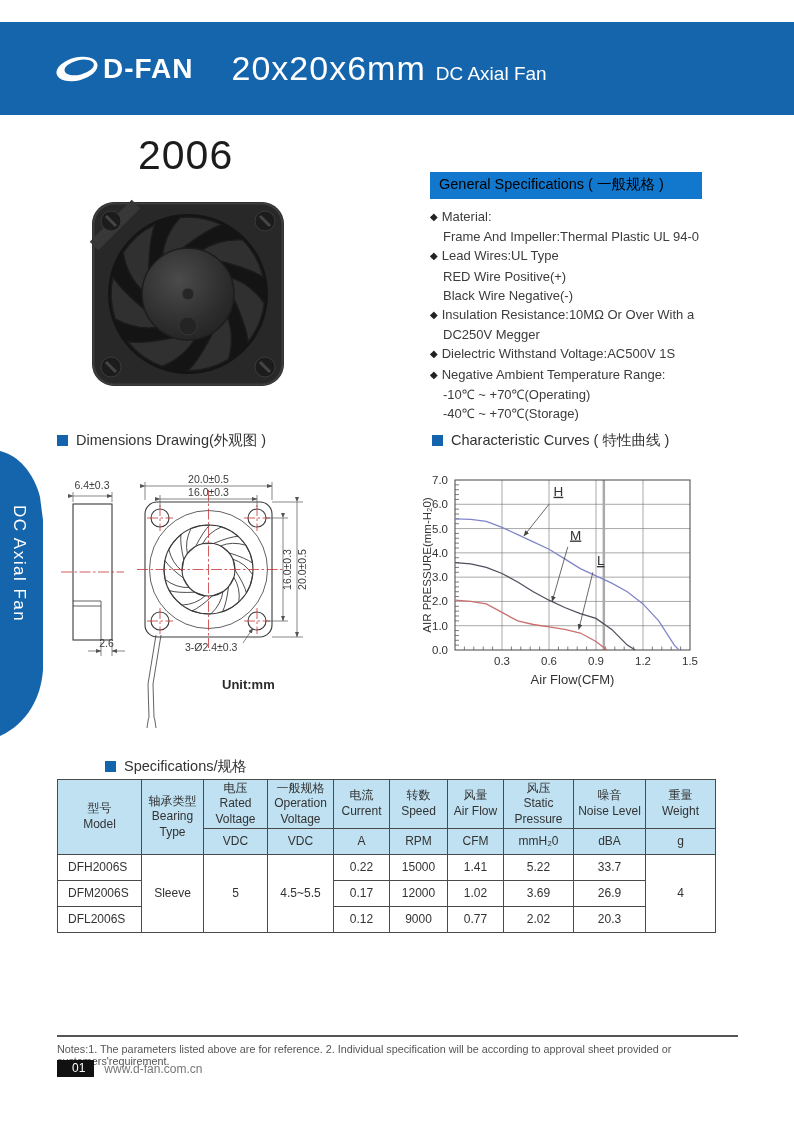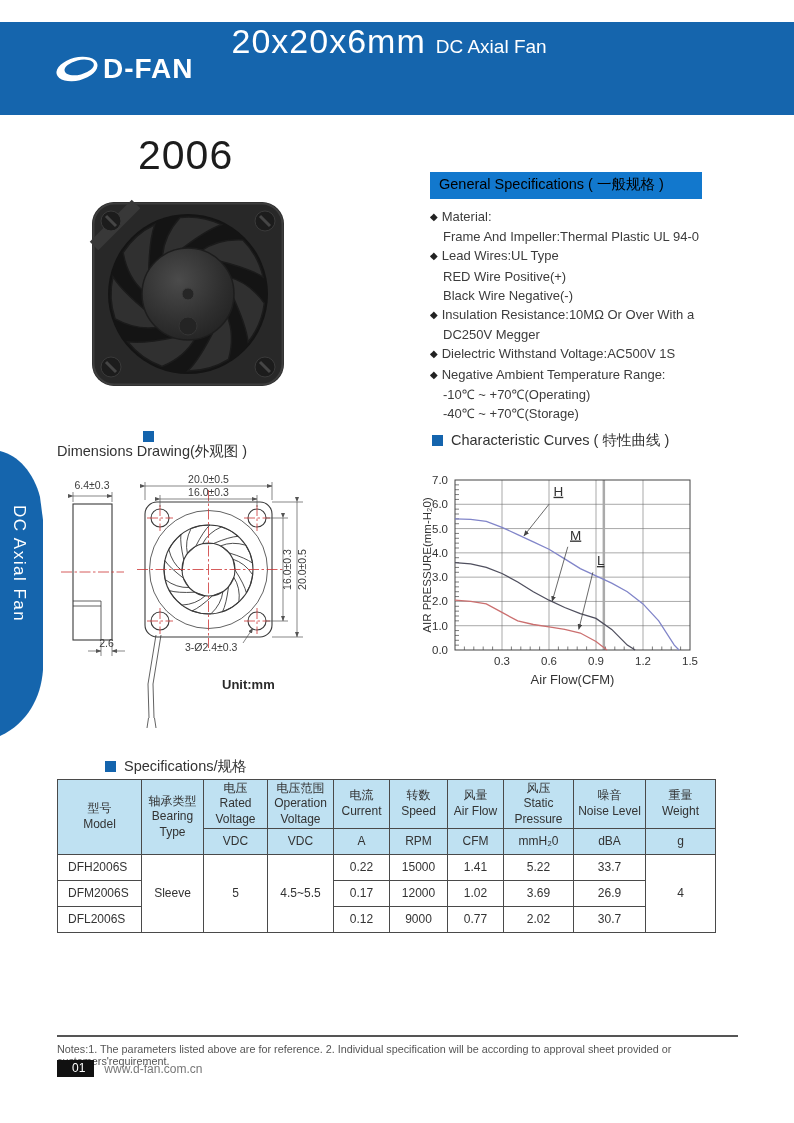--- a/index.html
+++ b/index.html
@@ -1,21 +1,21 @@
 <!DOCTYPE html>
 <html><head>
 <meta charset="utf-8">
 <style>
   html,body{margin:0;padding:0;background:#e9e9e9;}
   .page{position:relative;width:794px;height:1123px;background:#fff;margin:0 auto;
         font-family:"Liberation Sans",sans-serif;overflow:hidden;}
 
   
   .topbar{position:absolute;left:0;top:22px;width:794px;height:93px;background:#1565ad;
-          display:flex;}
+          display:flex;align-items:center;}
   .logo{margin-left:53px;display:flex;align-items:center;}
   .logo-text{font-size:28px;font-weight:bold;color:#fff;letter-spacing:1px;margin-left:2px;}
   .title-group{margin-left:38px;display:flex;align-items:baseline;color:#fff;}
   .size-title{font-size:34px;font-weight:400;letter-spacing:1px;}
   .sub-title{font-size:19px;margin-left:10px;}
 
   
   .side-tab{position:absolute;left:0;top:445px;width:44px;height:295px;}
   .side-label{position:absolute;left:9px;top:60px;writing-mode:vertical-rl;
               color:#fff;font-size:17px;letter-spacing:1.5px;white-space:nowrap;}
@@ -25,21 +25,21 @@
 
   
   .gs-box{position:absolute;left:430px;top:172px;width:272px;}
   .gs-header{background:#1278cd;color:#000000;font-size:14.5px;padding:3px 0 5px 9px;}
   .gs-list{margin-top:8px;font-size:13px;color:#3c3c3c;line-height:19.2px;}
   .gs-line .blt{font-size:10px;margin-right:4px;color:#222;position:relative;top:-1px;}
   .gs-line.ind{padding-left:13px;}
 
   .sec-head{position:absolute;display:flex;align-items:center;font-size:14.5px;color:#333;}
   .sec-head .sq{width:11px;height:11px;background:#1464ad;margin-right:8px;flex:none;}
-  .sh-dims{left:57px;top:431px;flex-direction:column;}
+  .sh-dims{left:57px;top:431px;}
   .sh-curves{left:432px;top:431px;}
   .sh-specs{left:57px;top:757px;padding-left:48px;}
 
   .dims-svg{position:absolute;left:57px;top:452px;}
   .chart-svg{position:absolute;left:420px;top:458px;}
 
   
   .grid{stroke:#6e6e6e;stroke-width:0.6;}
   .tick{stroke:#444;stroke-width:0.7;}
   .tlabel{font-size:11.5px;fill:#333;}
@@ -381,21 +381,21 @@
           </th>
         <th rowspan="2">
             <div>轴承类型</div>
             <div>Bearing Type</div>
           </th>
         <th>
             <div>电压</div>
             <div>Rated Voltage</div>
           </th>
         <th>
-            <div>电压范围</div>
+            <div>一般规格</div>
             <div>Operation Voltage</div>
           </th>
         <th>
             <div>电流</div>
             <div>Current</div>
           </th>
         <th>
             <div>转数</div>
             <div>Speed</div>
           </th>
@@ -447,21 +447,21 @@
         <td>1.02</td>
         <td>3.69</td>
         <td>26.9</td>
       </tr>
       <tr>
         <td class="model">DFL2006S</td>
         <td>0.12</td>
         <td>9000</td>
         <td>0.77</td>
         <td>2.02</td>
-        <td>30.7</td>
+        <td>20.3</td>
       </tr>
     </tbody>
   </table>
 
   <div class="notes-rule"></div>
   <div class="notes">Notes:1. The parameters listed above are for reference.   2. Individual specification will be according to approval sheet provided or customers'requirement.</div>
   <div class="footer">
     <span class="page-num">01</span>
     <span class="website">www.d-fan.com.cn</span>
   </div>

